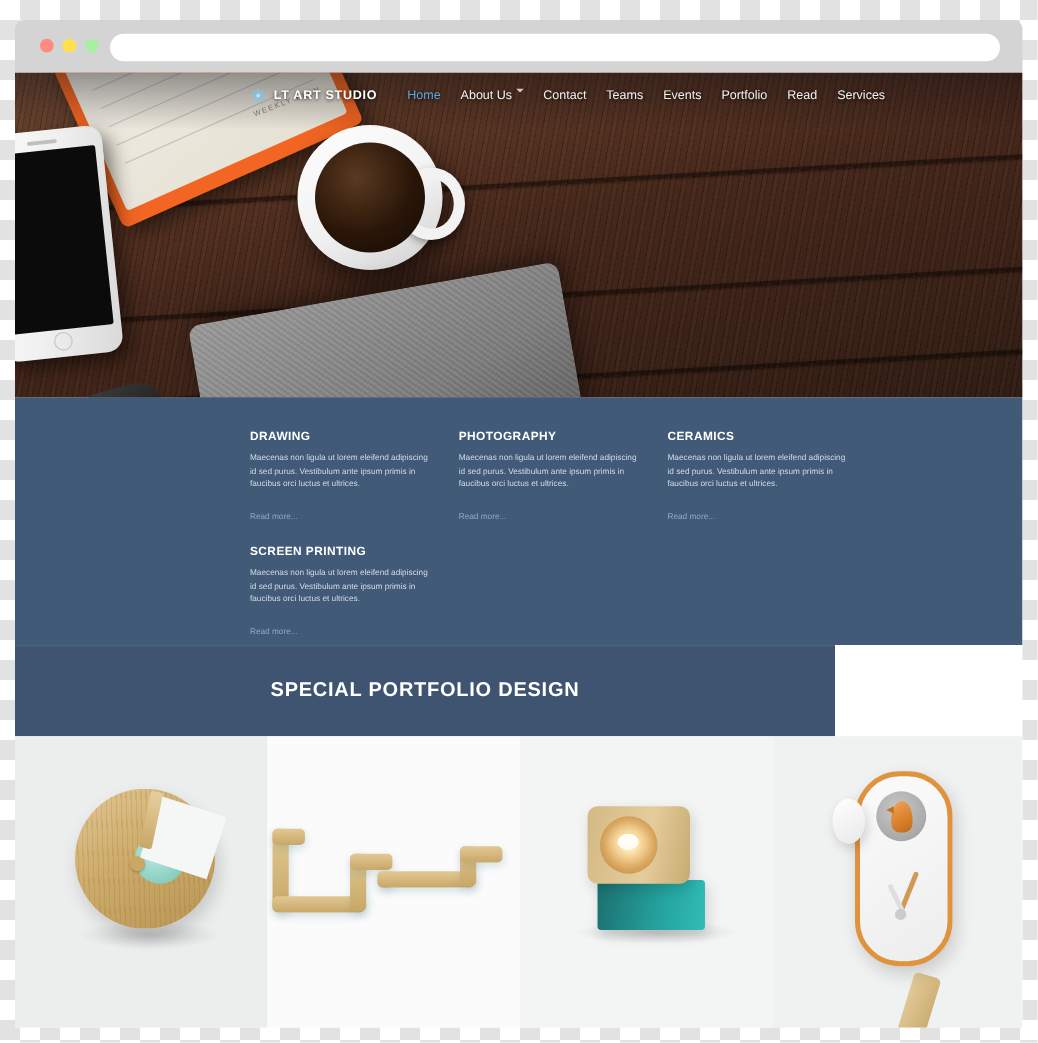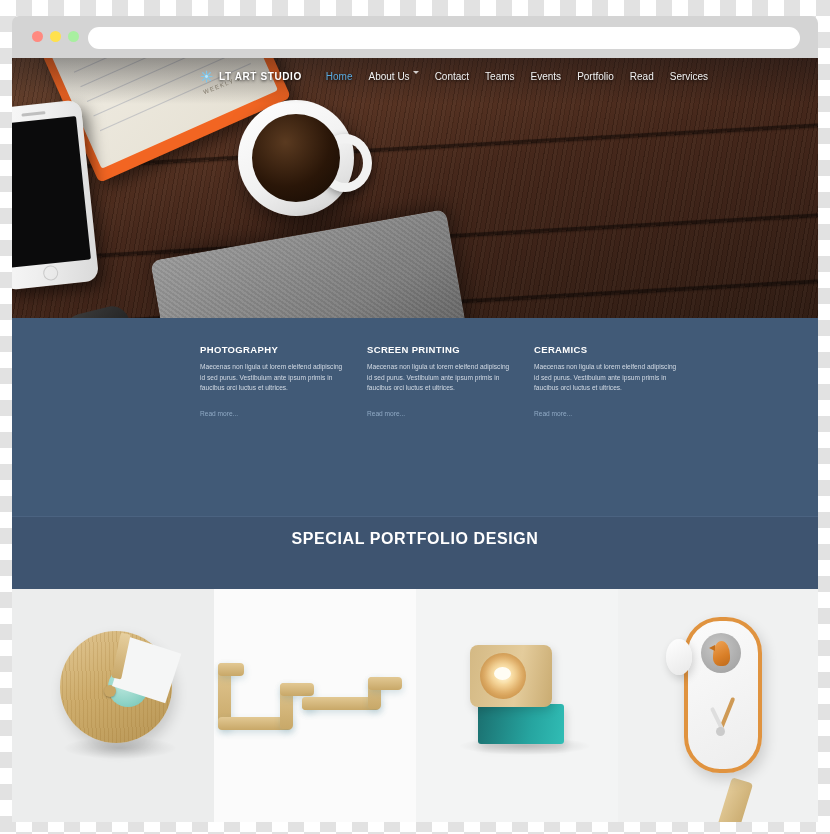--- a/index.html
+++ b/index.html
@@ -373,25 +373,26 @@
   }
   .svc-link {
     color: #8fa9c4;
     font-size: 6.6px;
     cursor: pointer;
   }
 
   
   .portfolio-band {
     position: relative;
-    width: 806px;
+    width: 656px;
     height: 72px;
     background: #3e5470;
     border-top: 1px solid #4b6381;
     display: flex;
+    align-items: center;
     justify-content: center;
   }
   .portfolio-title {
     color: #ffffff;
     font-size: 16px;
     font-weight: bold;
     letter-spacing: 0.6px;
     white-space: nowrap;
   }
 
@@ -702,37 +703,42 @@
           <span class="nav-item">
             <span>Services</span>
           </span>
         </nav>
       </header>
     </section>
 
     <section class="services">
       <div class="services-grid">
 
+        <div class="svc-card">
+          <h3 class="svc-title">DRAWING</h3>
+          <p class="svc-body">Maecenas non ligula ut lorem eleifend adipiscing id sed purus. Vestibulum ante ipsum primis in faucibus orci luctus et ultrices.</p>
+          <span class="svc-link">Read more...</span>
+        </div>
 
 
 
         <div class="svc-card">
           <h3 class="svc-title">PHOTOGRAPHY</h3>
           <p class="svc-body">Maecenas non ligula ut lorem eleifend adipiscing id sed purus. Vestibulum ante ipsum primis in faucibus orci luctus et ultrices.</p>
           <span class="svc-link">Read more...</span>
         </div>
 
         <div class="svc-card">
-          <h3 class="svc-title">SCREEN PRINTING</h3>
+          <h3 class="svc-title">CERAMICS</h3>
           <p class="svc-body">Maecenas non ligula ut lorem eleifend adipiscing id sed purus. Vestibulum ante ipsum primis in faucibus orci luctus et ultrices.</p>
           <span class="svc-link">Read more...</span>
         </div>
 
         <div class="svc-card">
-          <h3 class="svc-title">CERAMICS</h3>
+          <h3 class="svc-title">SCREEN PRINTING</h3>
           <p class="svc-body">Maecenas non ligula ut lorem eleifend adipiscing id sed purus. Vestibulum ante ipsum primis in faucibus orci luctus et ultrices.</p>
           <span class="svc-link">Read more...</span>
         </div>
 
       </div>
     </section>
 
     <section class="portfolio-band">
       <h2 class="portfolio-title">SPECIAL PORTFOLIO DESIGN</h2>
     </section>

